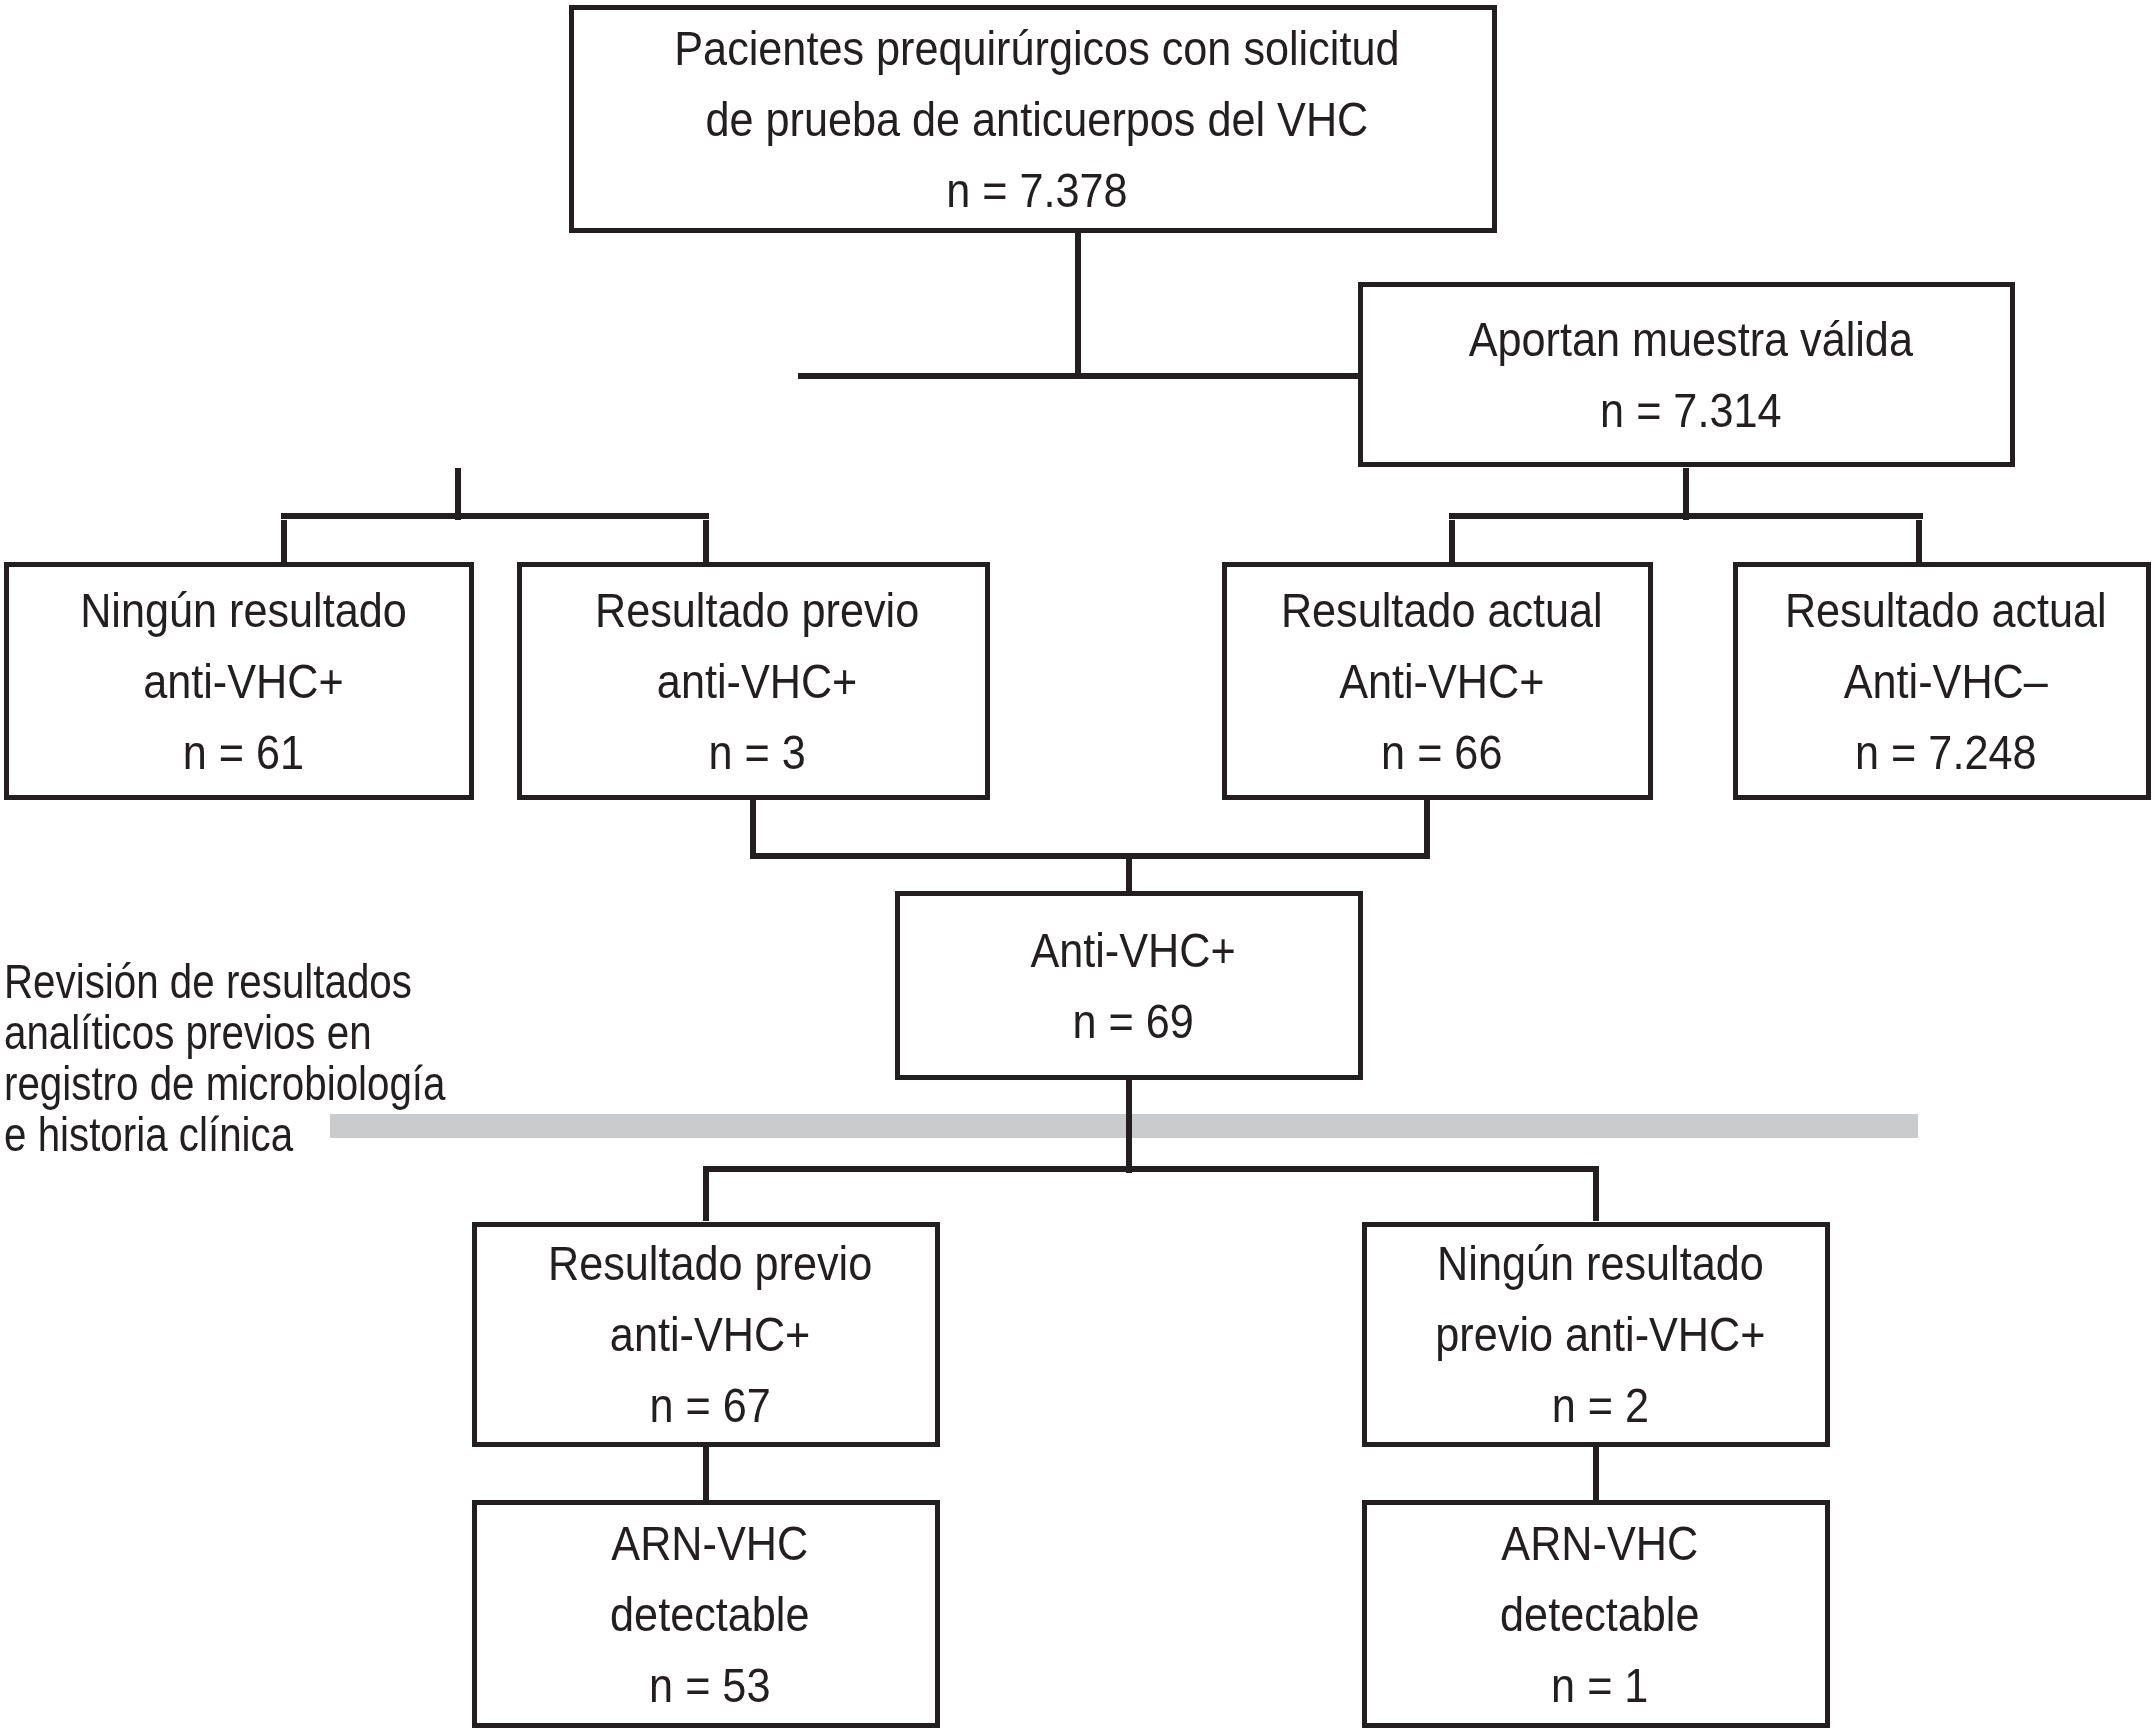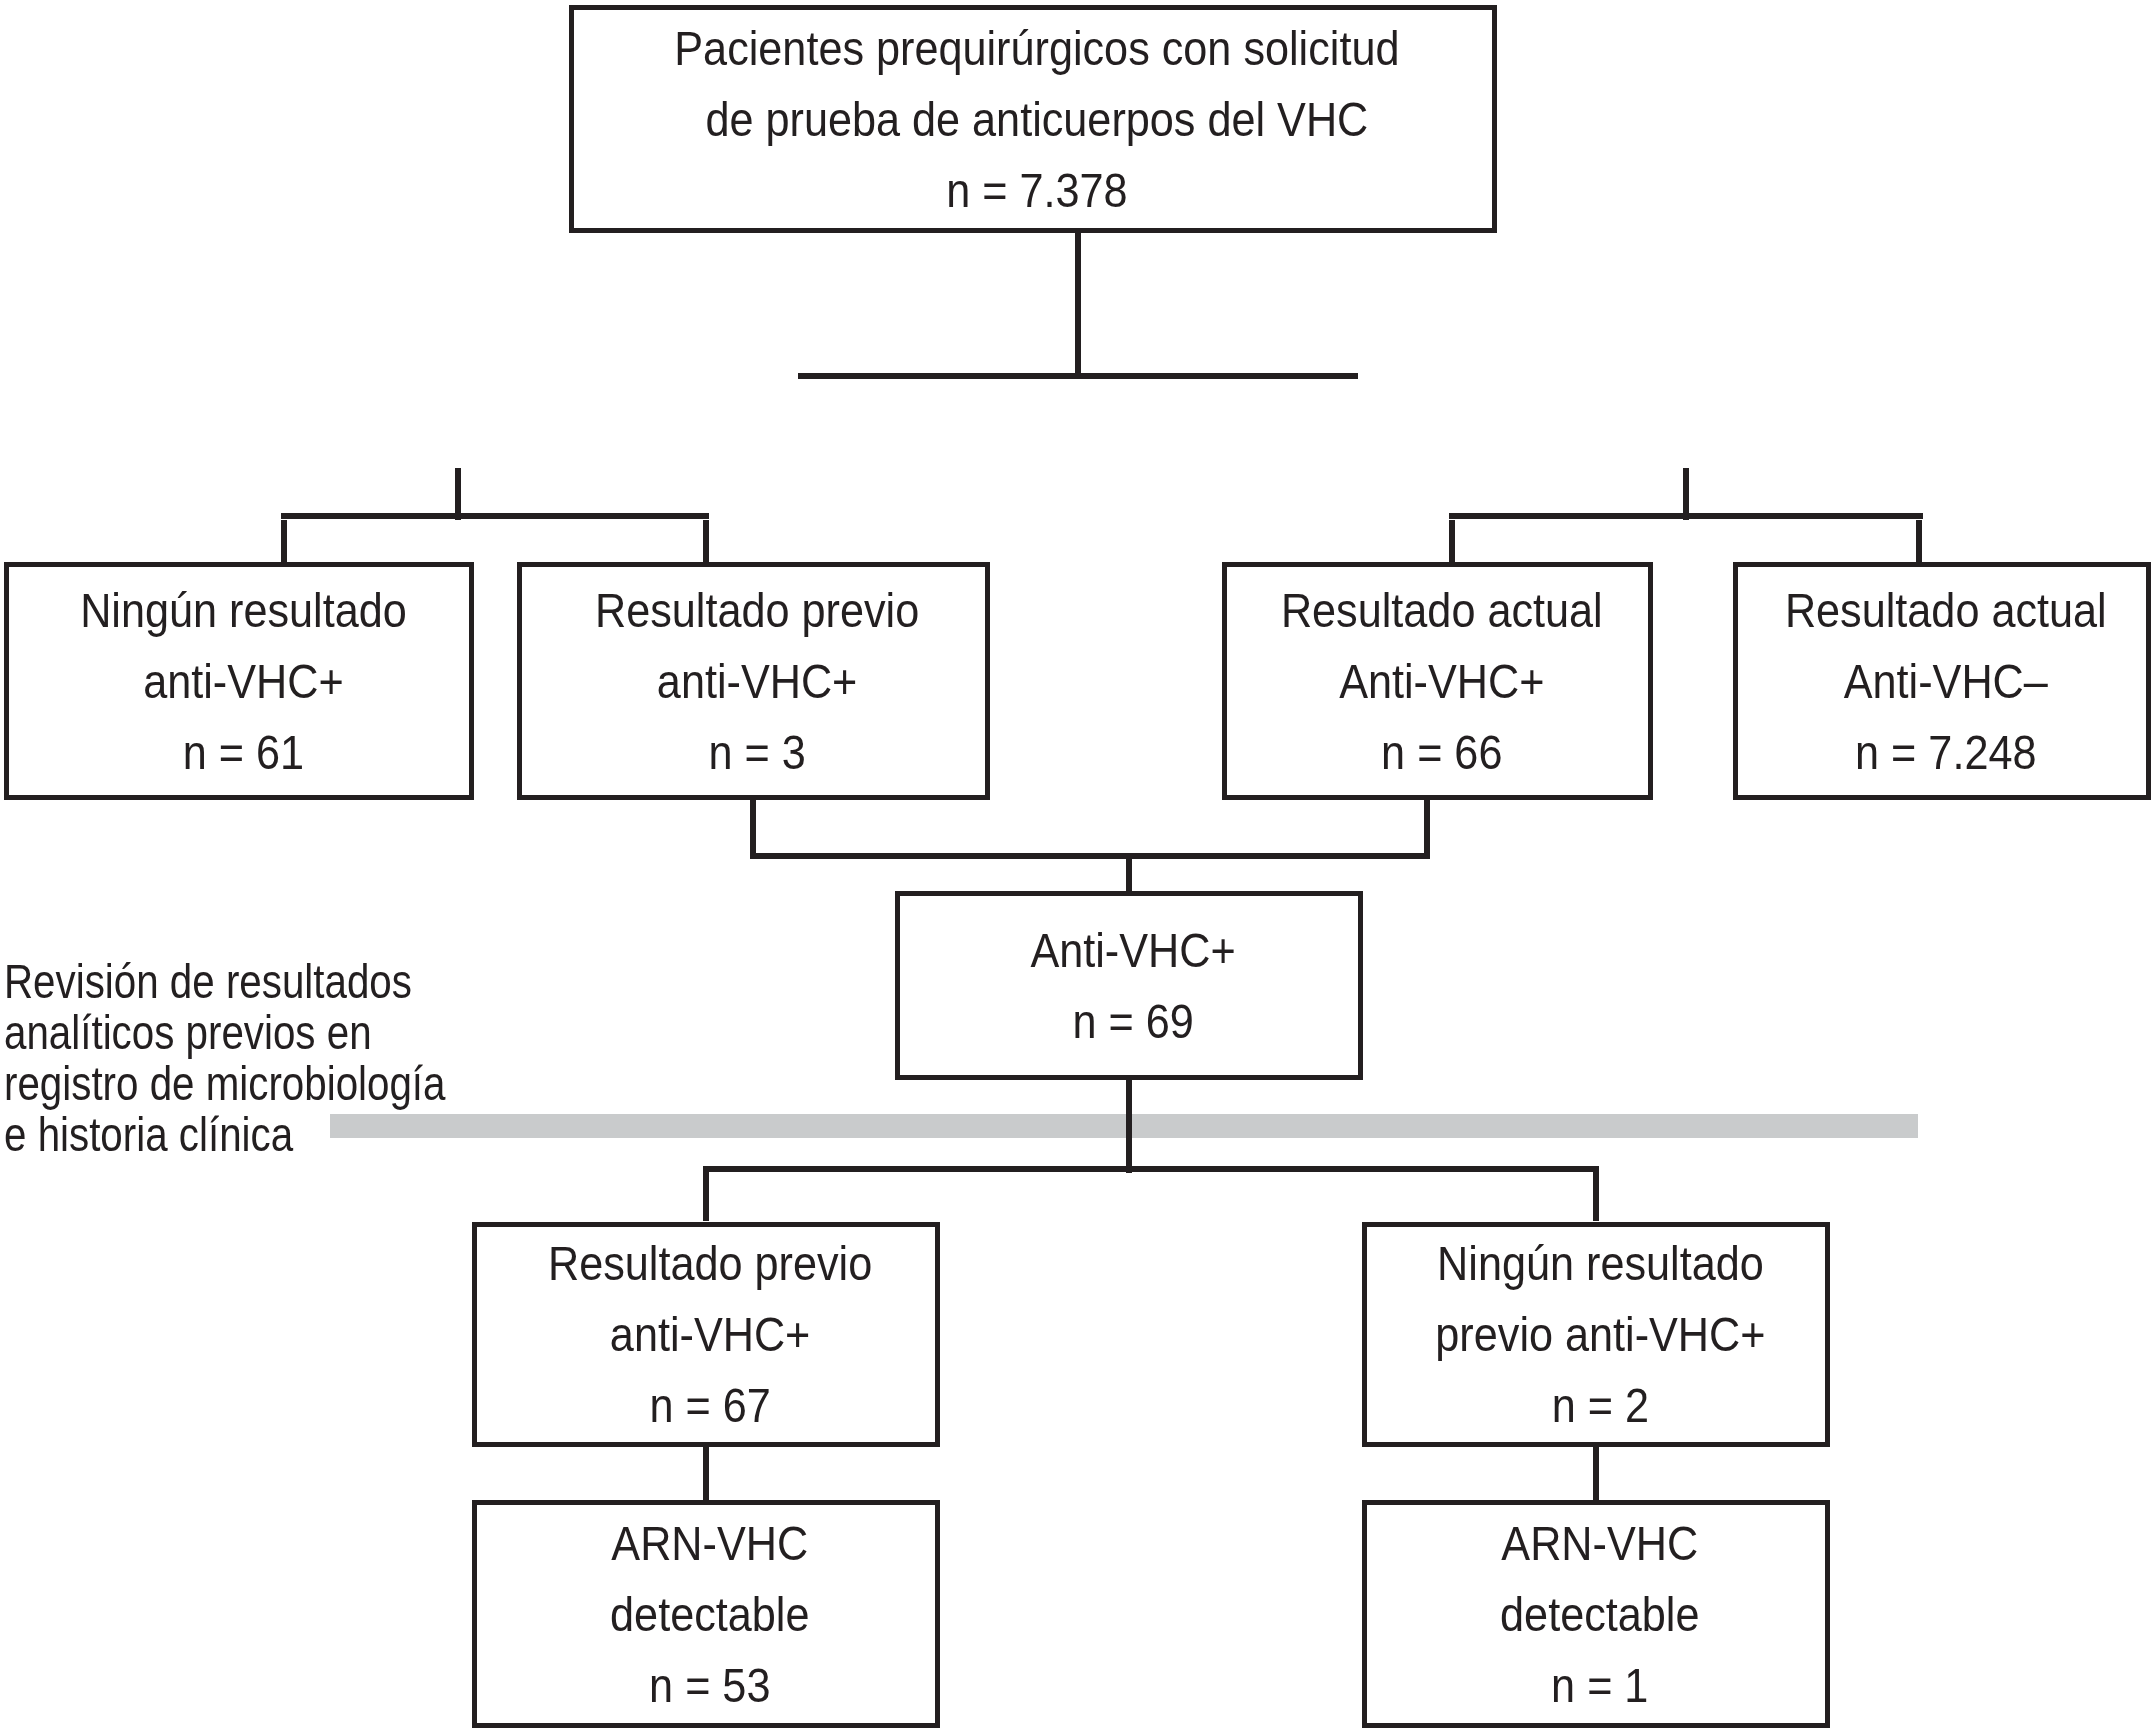--- a/index.html
+++ b/index.html
@@ -88,20 +88,26 @@
 
   <div class="box" style="left:569px;top:5.3px;width:928px;height:228px">
     <div class="lines">
       <div>Pacientes prequirúrgicos con solicitud</div>
       <div>de prueba de anticuerpos del VHC</div>
       <div>n = 7.378</div>
     </div>
   </div>
 
 
+  <div class="box" style="left:1358px;top:282px;width:657px;height:185px">
+    <div class="lines">
+      <div>Aportan muestra válida</div>
+      <div>n = 7.314</div>
+    </div>
+  </div>
 
   <div class="box" style="left:4.4px;top:562px;width:470px;height:238px">
     <div class="lines">
       <div>Ningún resultado</div>
       <div>anti-VHC+</div>
       <div>n = 61</div>
     </div>
   </div>
 
   <div class="box" style="left:517px;top:562px;width:473px;height:238px">

